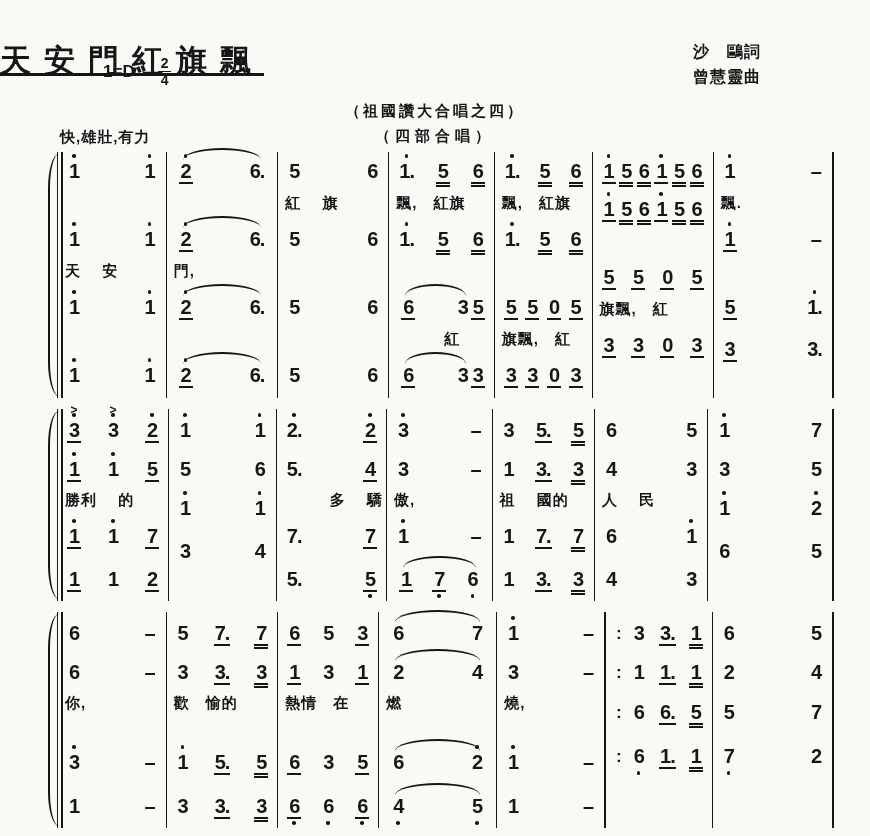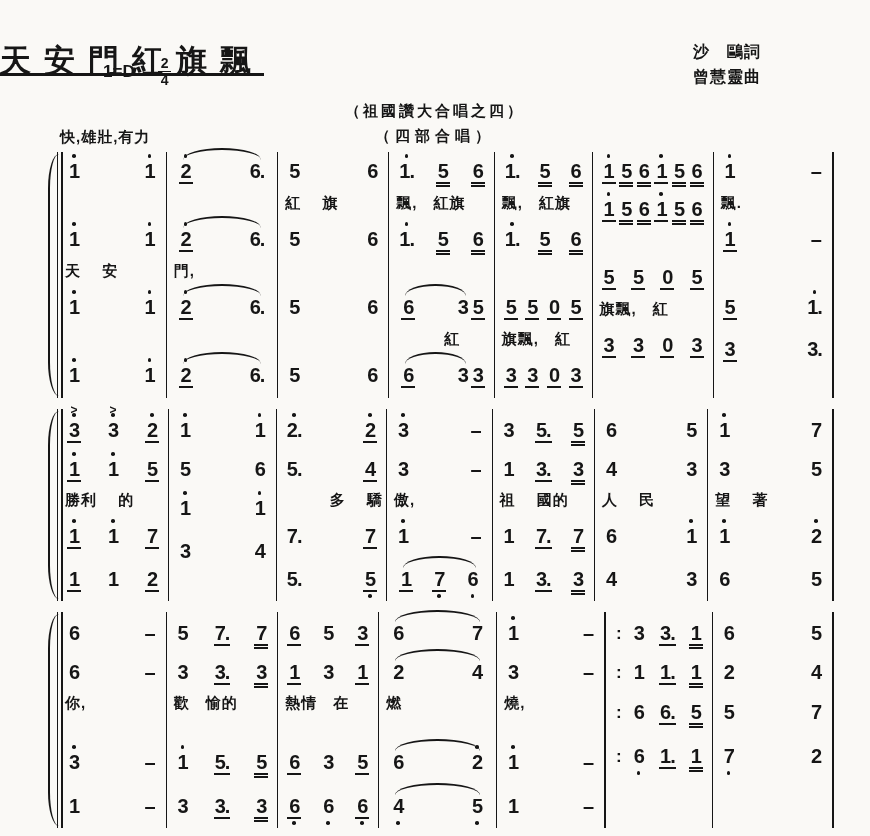--- a/index.html
+++ b/index.html
@@ -414,21 +414,20 @@
       </div>
       <div class="col" style="width: 16.2%;">
         <div class="cell n" style="height: 42px;">
           <span class="note"><span class="g">1</span><i class="da"></i></span>
           <span class="note"><span class="g">7</span></span>
         </div>
         <div class="cell n" style="height: 36px;">
           <span class="note"><span class="g">3</span></span>
           <span class="note"><span class="g">5</span></span>
         </div>
-        <div class="cell l" style="height: 28px;">望　 著</div>
         <div class="cell n" style="height: 42px;">
           <span class="note"><span class="g">1</span><i class="da"></i></span>
           <span class="note"><span class="g">2</span><i class="da"></i></span>
         </div>
         <div class="cell n" style="height: 44px;">
           <span class="note"><span class="g">6</span></span>
           <span class="note"><span class="g">5</span></span>
         </div>
       </div>
     </div>

